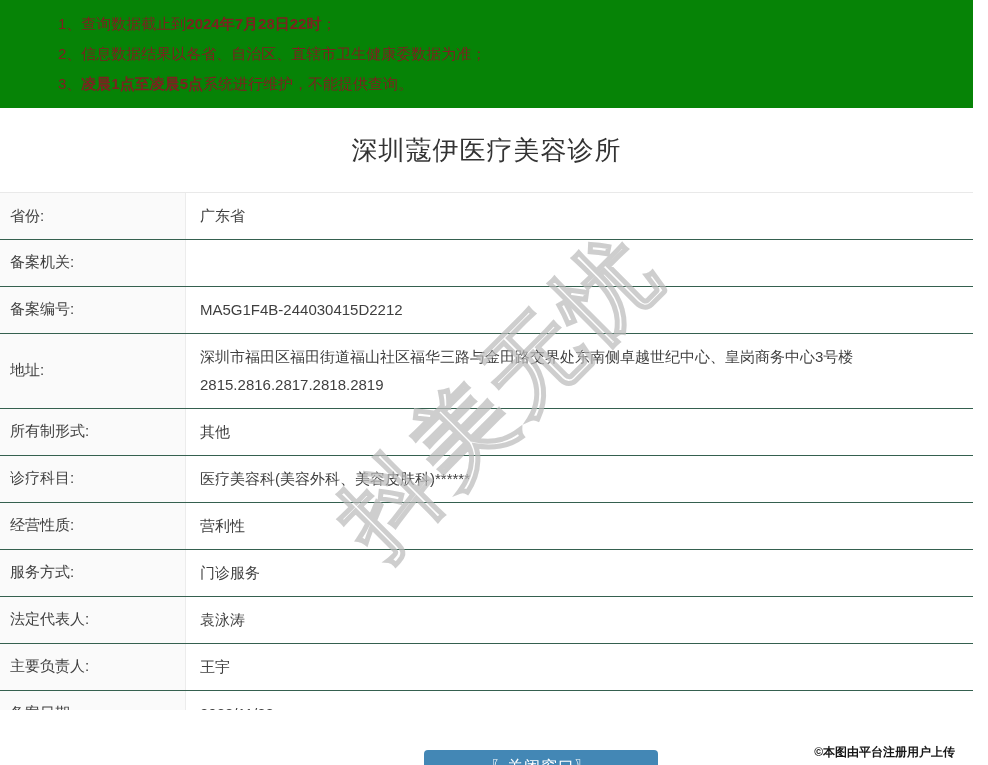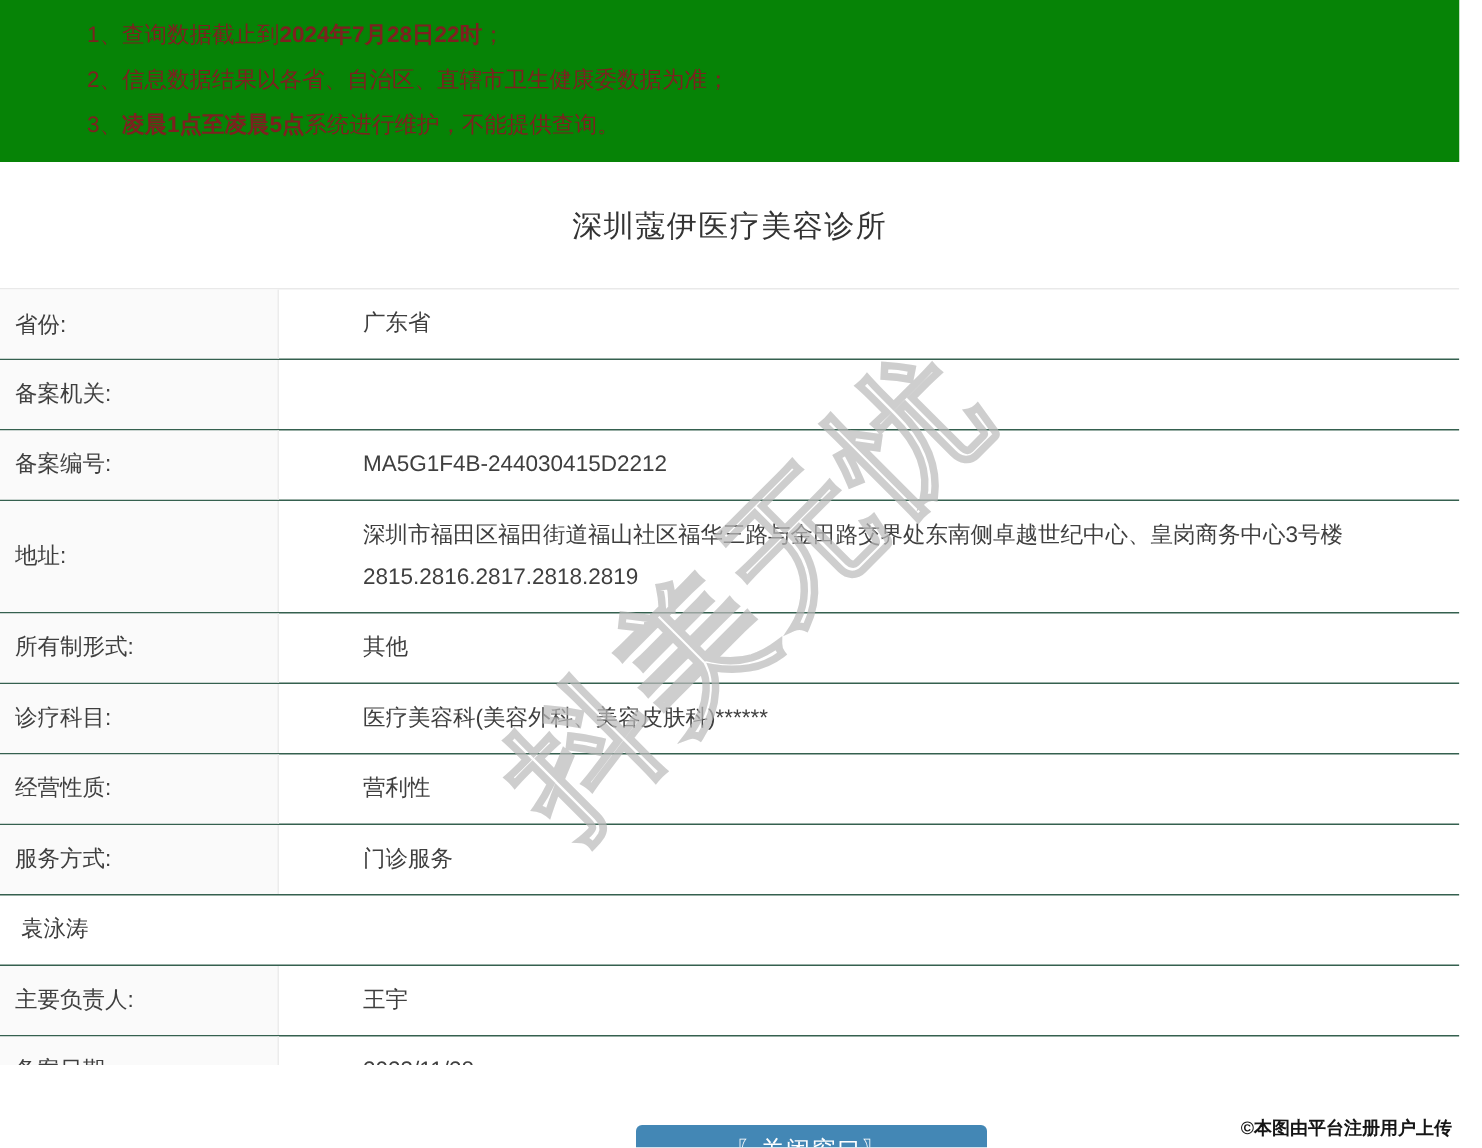--- a/index.html
+++ b/index.html
@@ -37,39 +37,38 @@
     color:var(--banner_text,#7d2120);
     white-space:nowrap;
   }
   .banner-line b{font-weight:bold;}
   
   .title{
     height:84px;
     display:flex;
     align-items:center;
     justify-content:center;
-    font-size:20px;
+    font-size:26px;
     color:#333;
     letter-spacing:1px;
   }
   
   .table-wrap{
     position:relative;
     width:100%;
     height:518px;
     overflow:hidden;
   }
   .row{
     display:flex;
     align-items:center;
     min-height:46.5px;
     border-bottom:1px solid var(--row_border,#35604f);
     font-size:15px;
     color:var(--text_main,#3f3f3f);
-    gap:42px;
   }
   .row:first-child{border-top:1px solid #e9e9e9;}
   .row-address{min-height:74px;}
   .cell-label{
     flex:0 0 186px;
     align-self:stretch;
     display:flex;
     align-items:center;
     background:var(--label_bg,#fafafa);
     border-right:1px solid #ececec;
@@ -111,21 +110,21 @@
     font-size:16px;
     font-family:inherit;
     border:none;
     border-radius:4px;
     cursor:pointer;
     letter-spacing:1px;
   }
   
   .stamp{
     position:absolute;
-    right:5px;
+    right:18px;
     bottom:4px;
     font-size:12px;
     font-weight:bold;
     color:#151515;
     text-shadow:1px 0 0 #fff,-1px 0 0 #fff,0 1px 0 #fff,0 -1px 0 #fff;
     z-index:6;
   }
 </style>
 </head>
 <body>
@@ -166,20 +165,21 @@
     </div>
     <div class="row">
       <div class="cell-label">经营性质:</div>
       <div class="cell-value">营利性</div>
     </div>
     <div class="row">
       <div class="cell-label">服务方式:</div>
       <div class="cell-value">门诊服务</div>
     </div>
     <div class="row">
+      <div class="cell-label">法定代表人:</div>
       <div class="cell-value">袁泳涛</div>
     </div>
     <div class="row">
       <div class="cell-label">主要负责人:</div>
       <div class="cell-value">王宇</div>
     </div>
     <div class="row">
       <div class="cell-label">备案日期:</div>
       <div class="cell-value">2023/11/28</div>
     </div>

